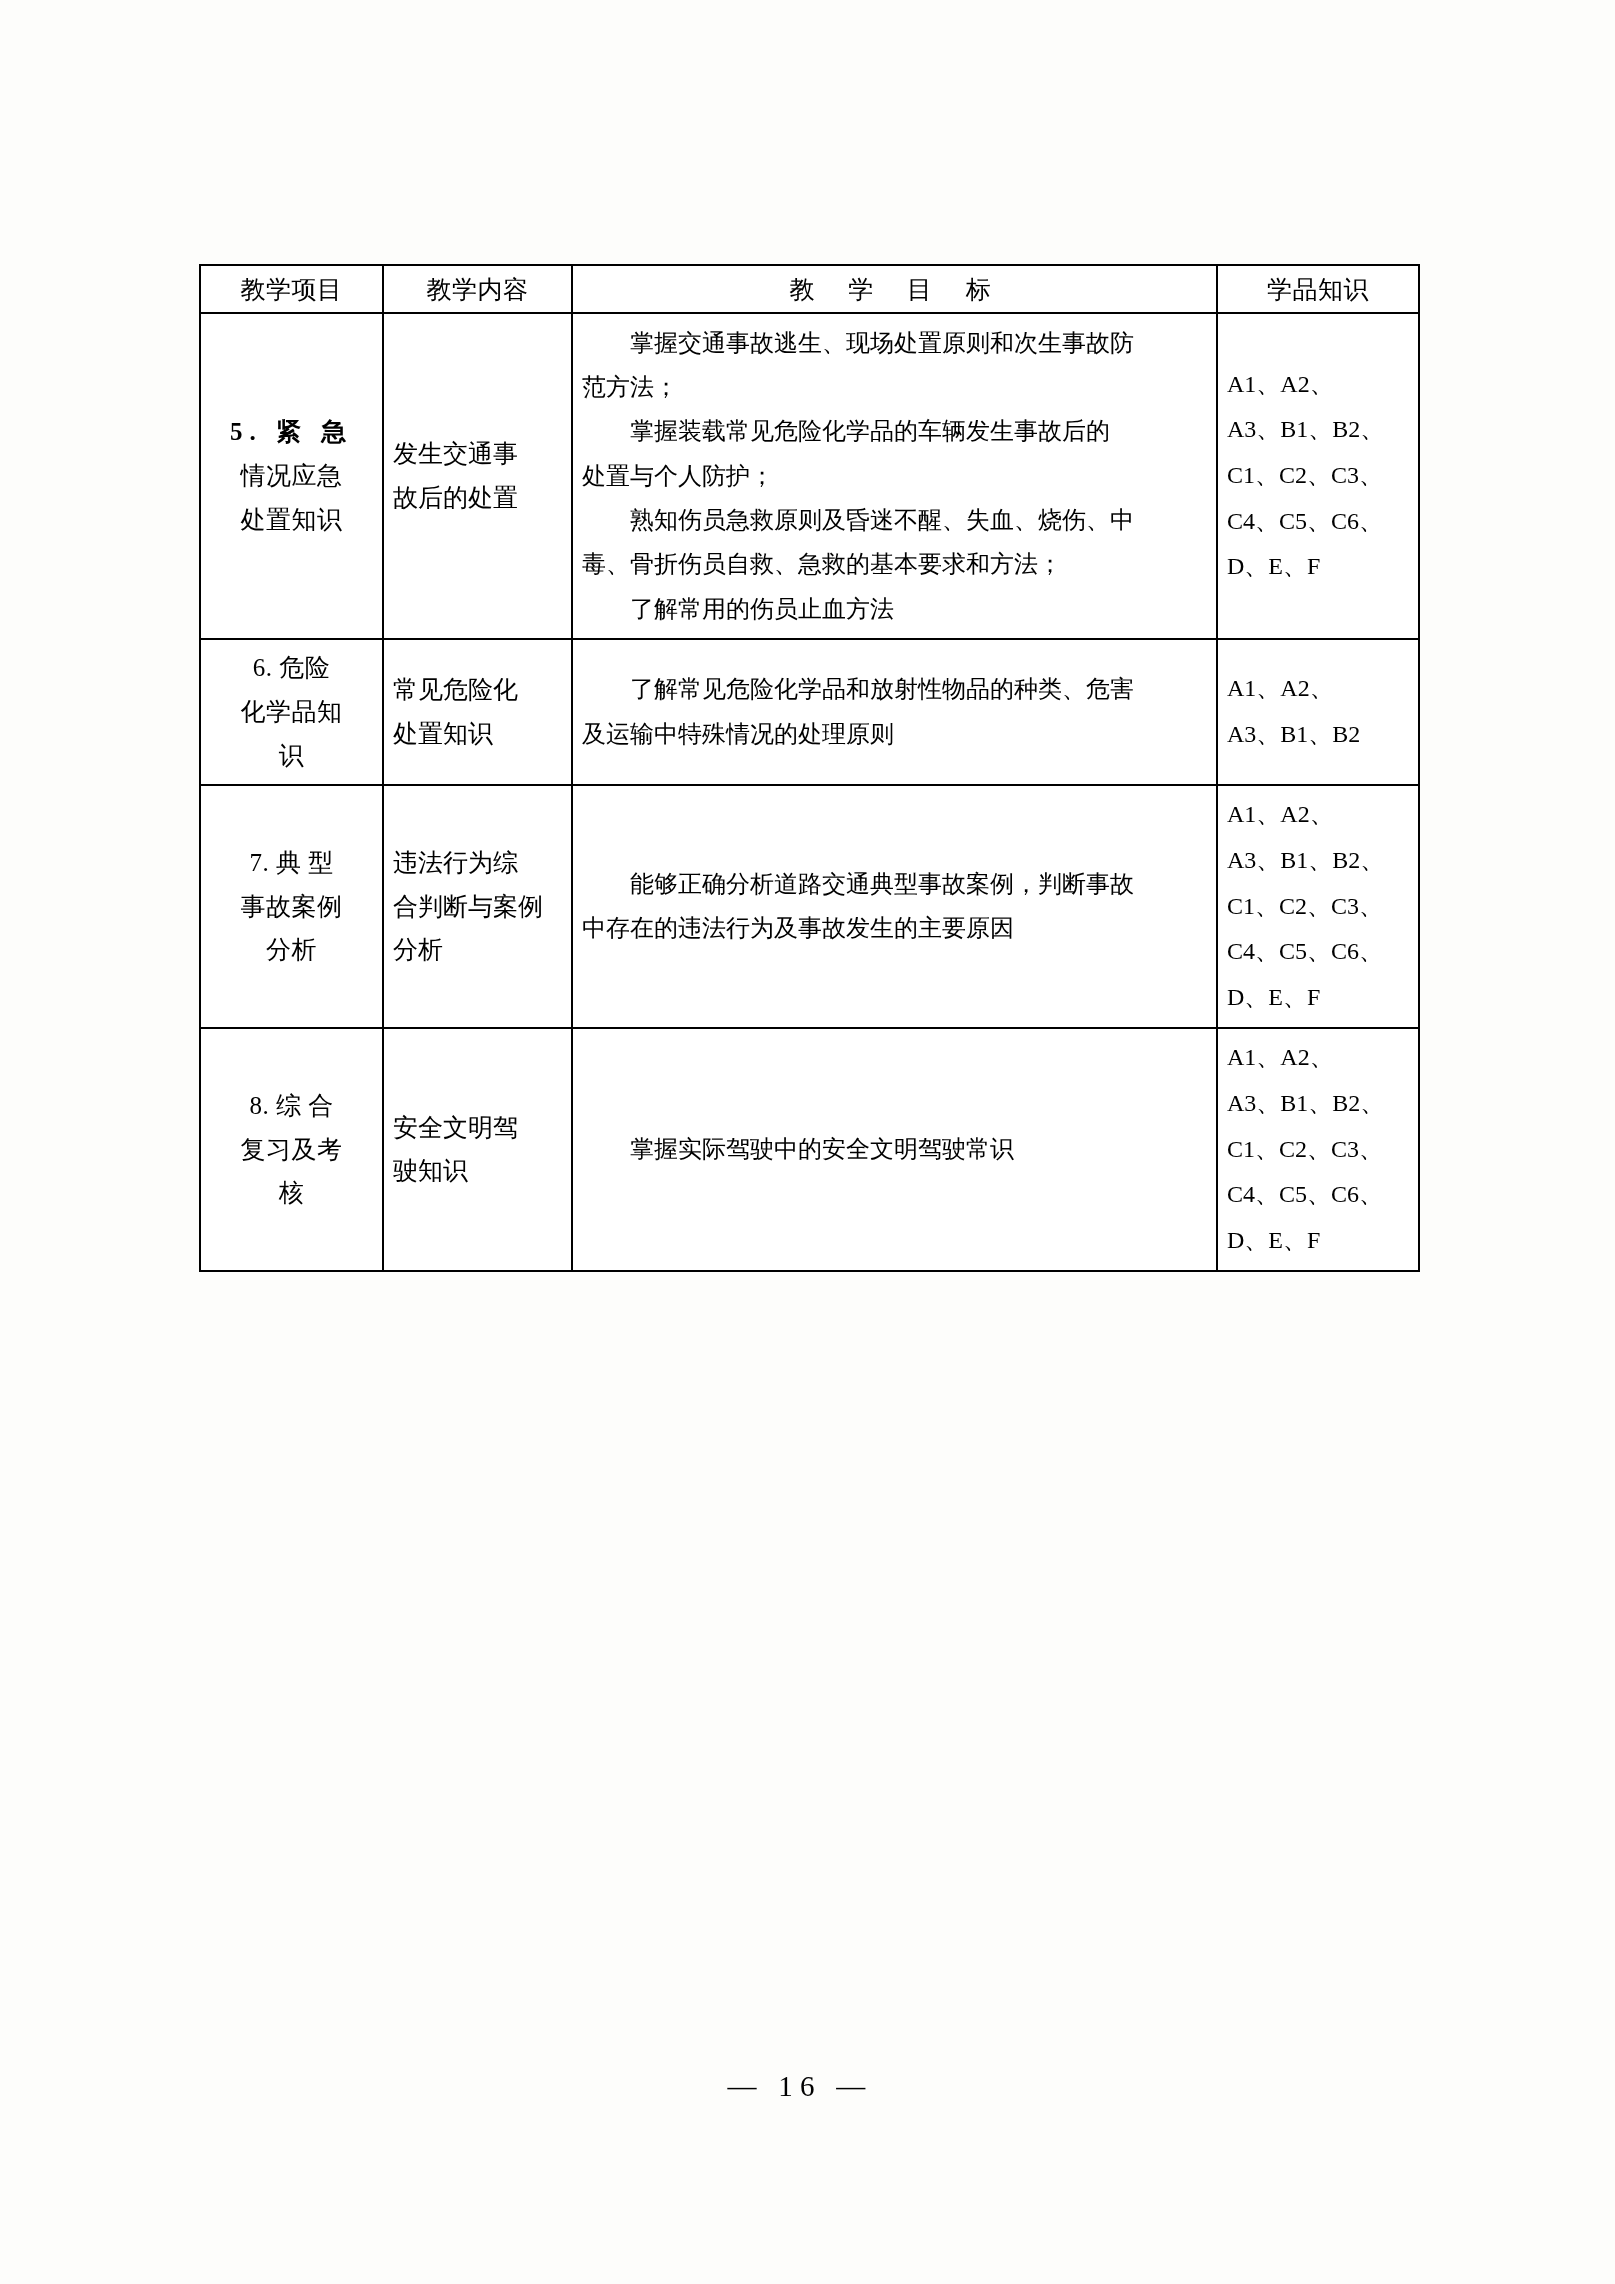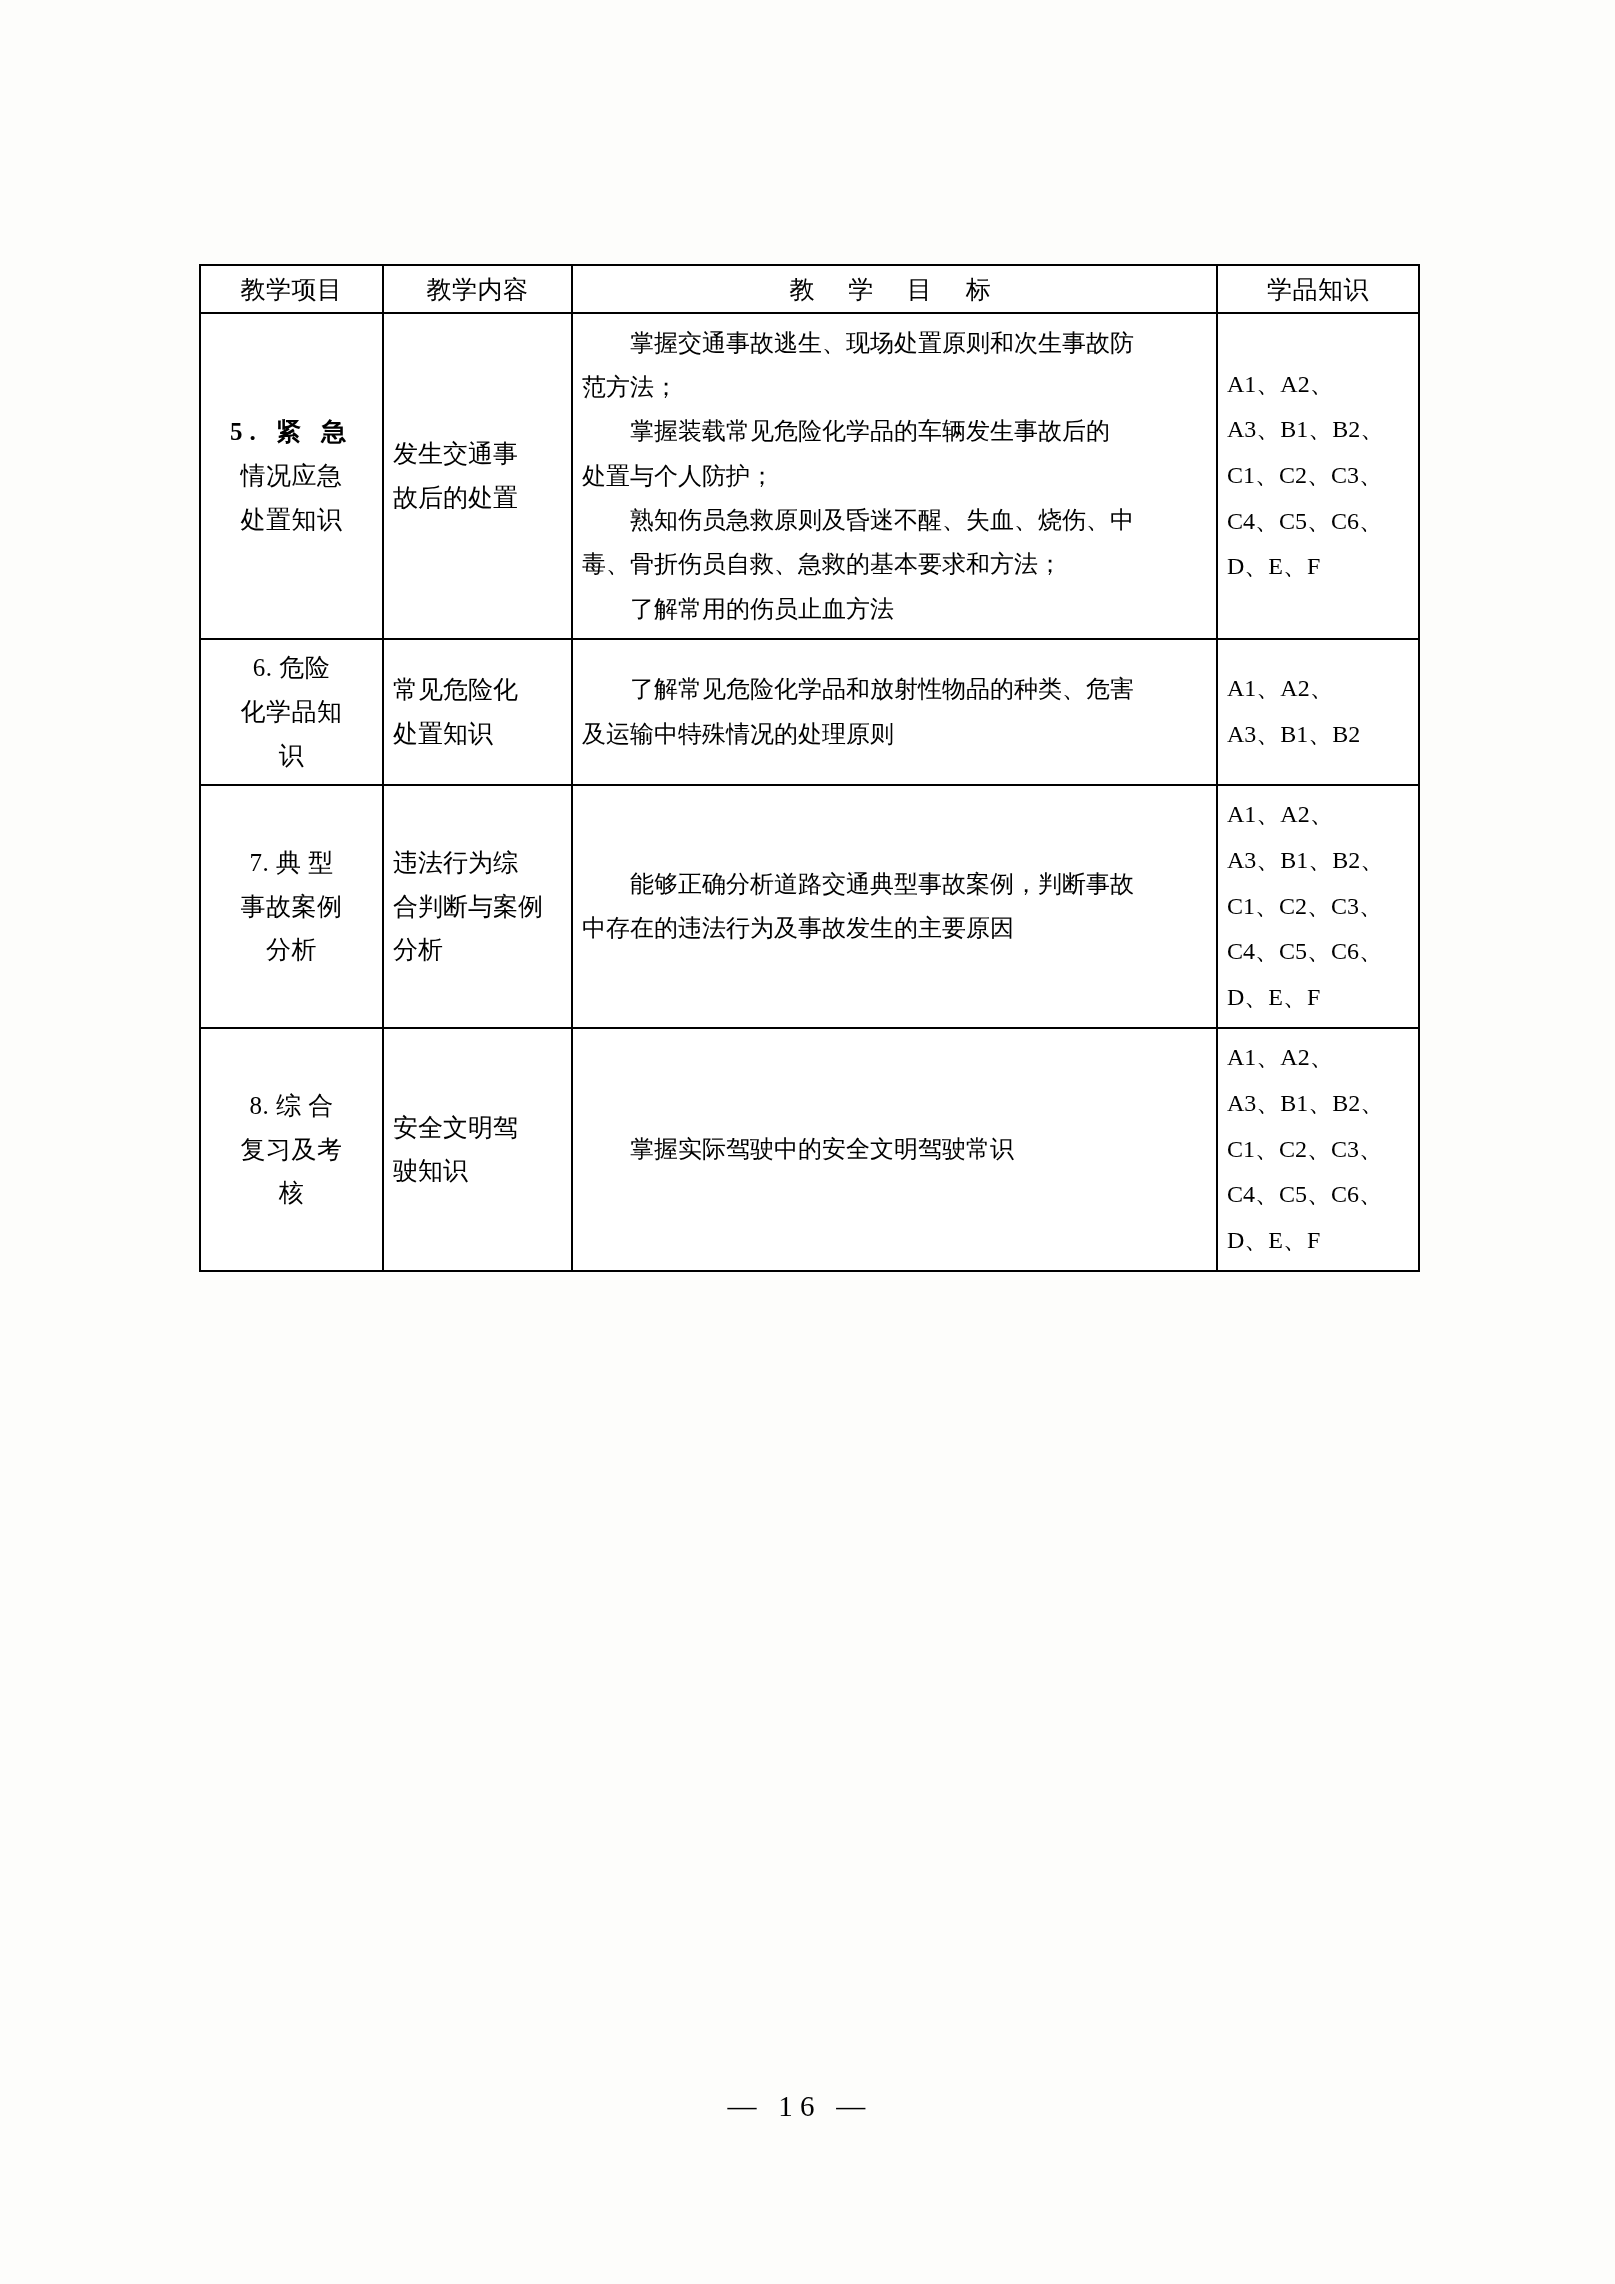--- a/index.html
+++ b/index.html
@@ -96,21 +96,20 @@
   }
   .page-number {
     position: absolute;
     left: 0;
     right: 16px;
     top: 2070px;
     text-align: center;
     font-size: 29px;
     letter-spacing: 0.25em;
     font-family: "Liberation Serif", "DejaVu Serif", serif;
-    margin-top: 20px;
   }
   .page-number span { display: inline-block; }
 </style>
 </head>
 <body>
 
 <div class="page">
 
   <div class="table-wrap">
     <table class="syllabus">

